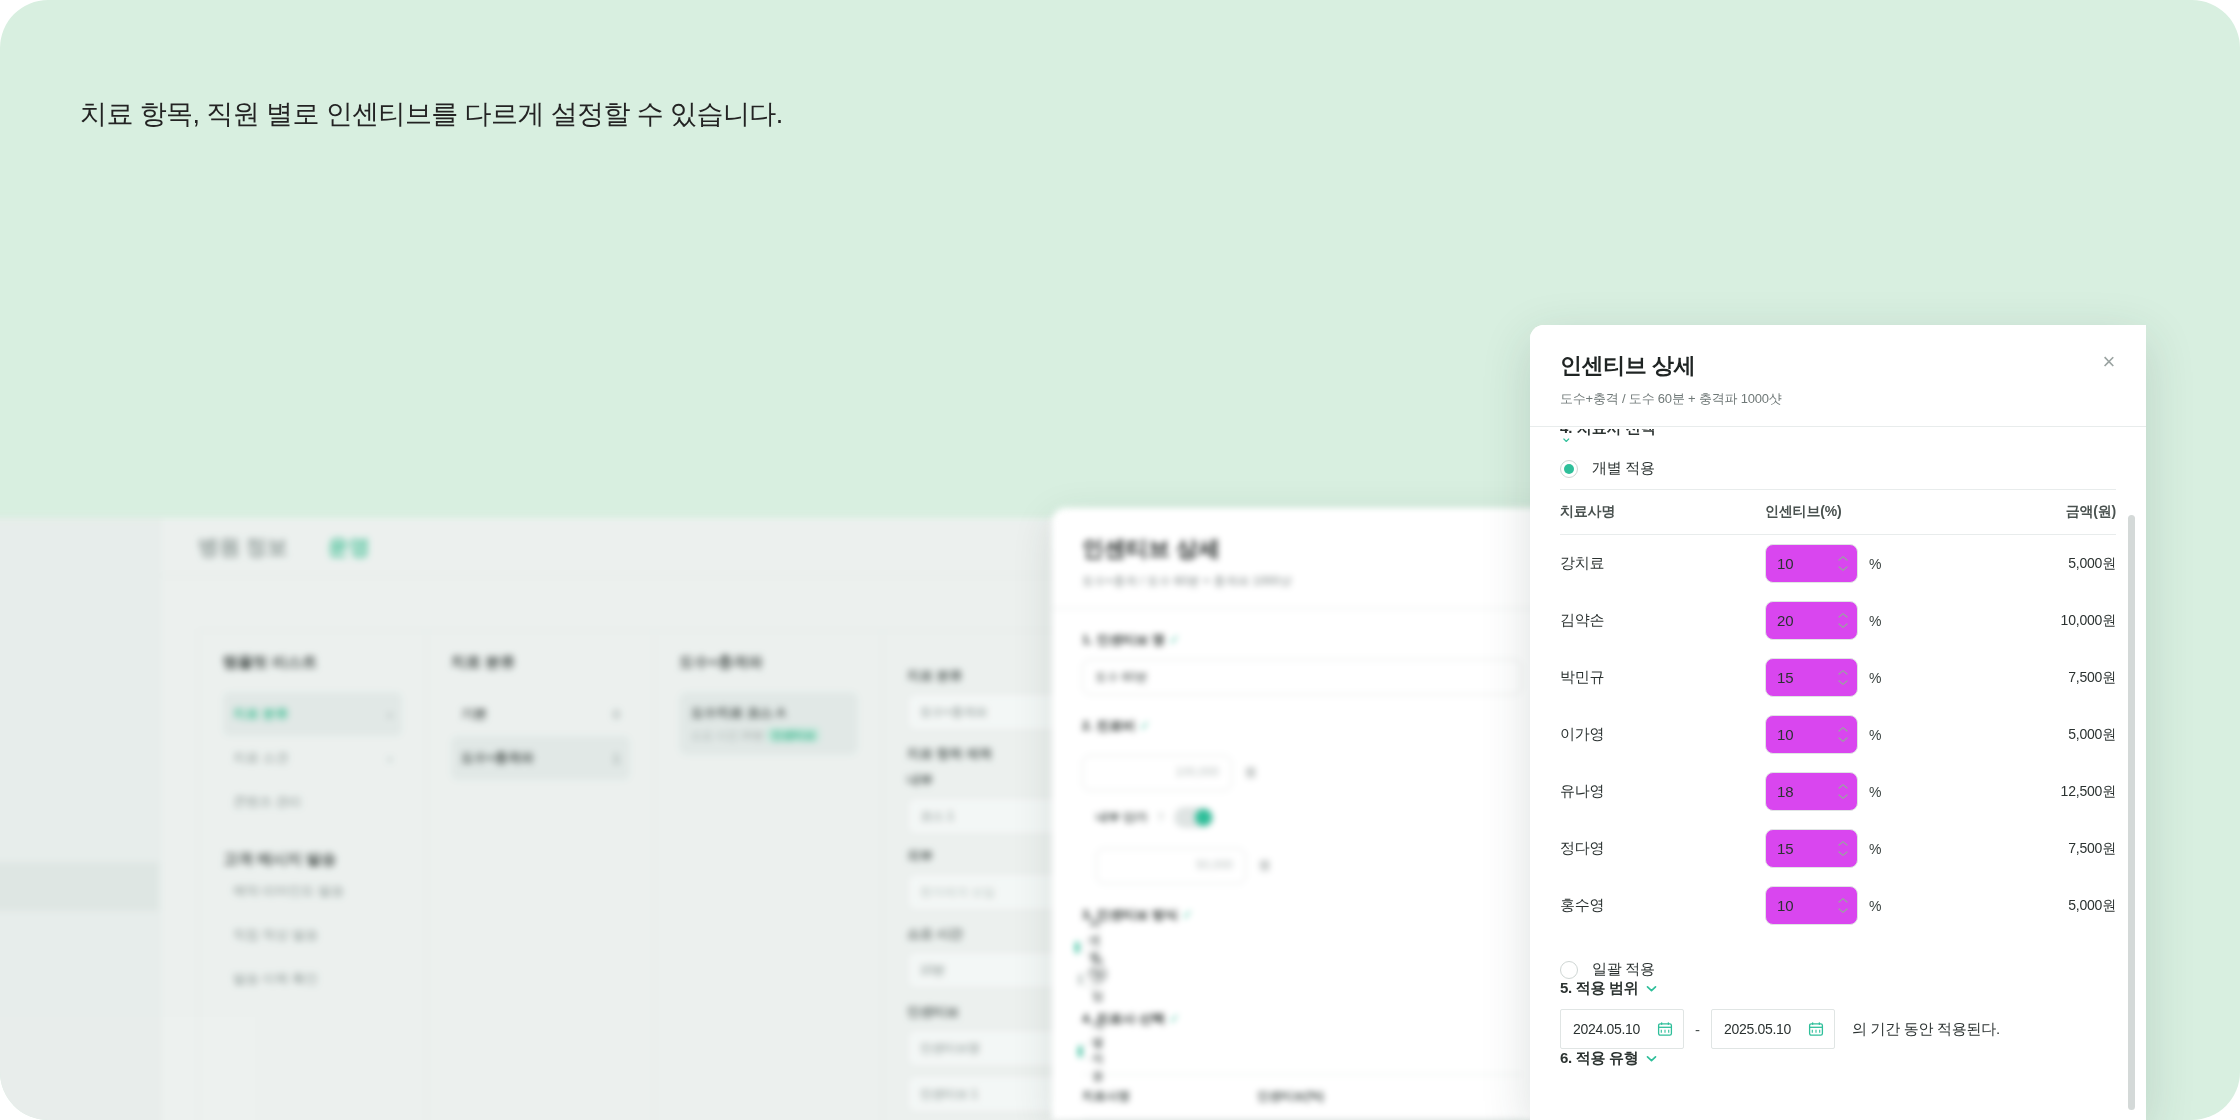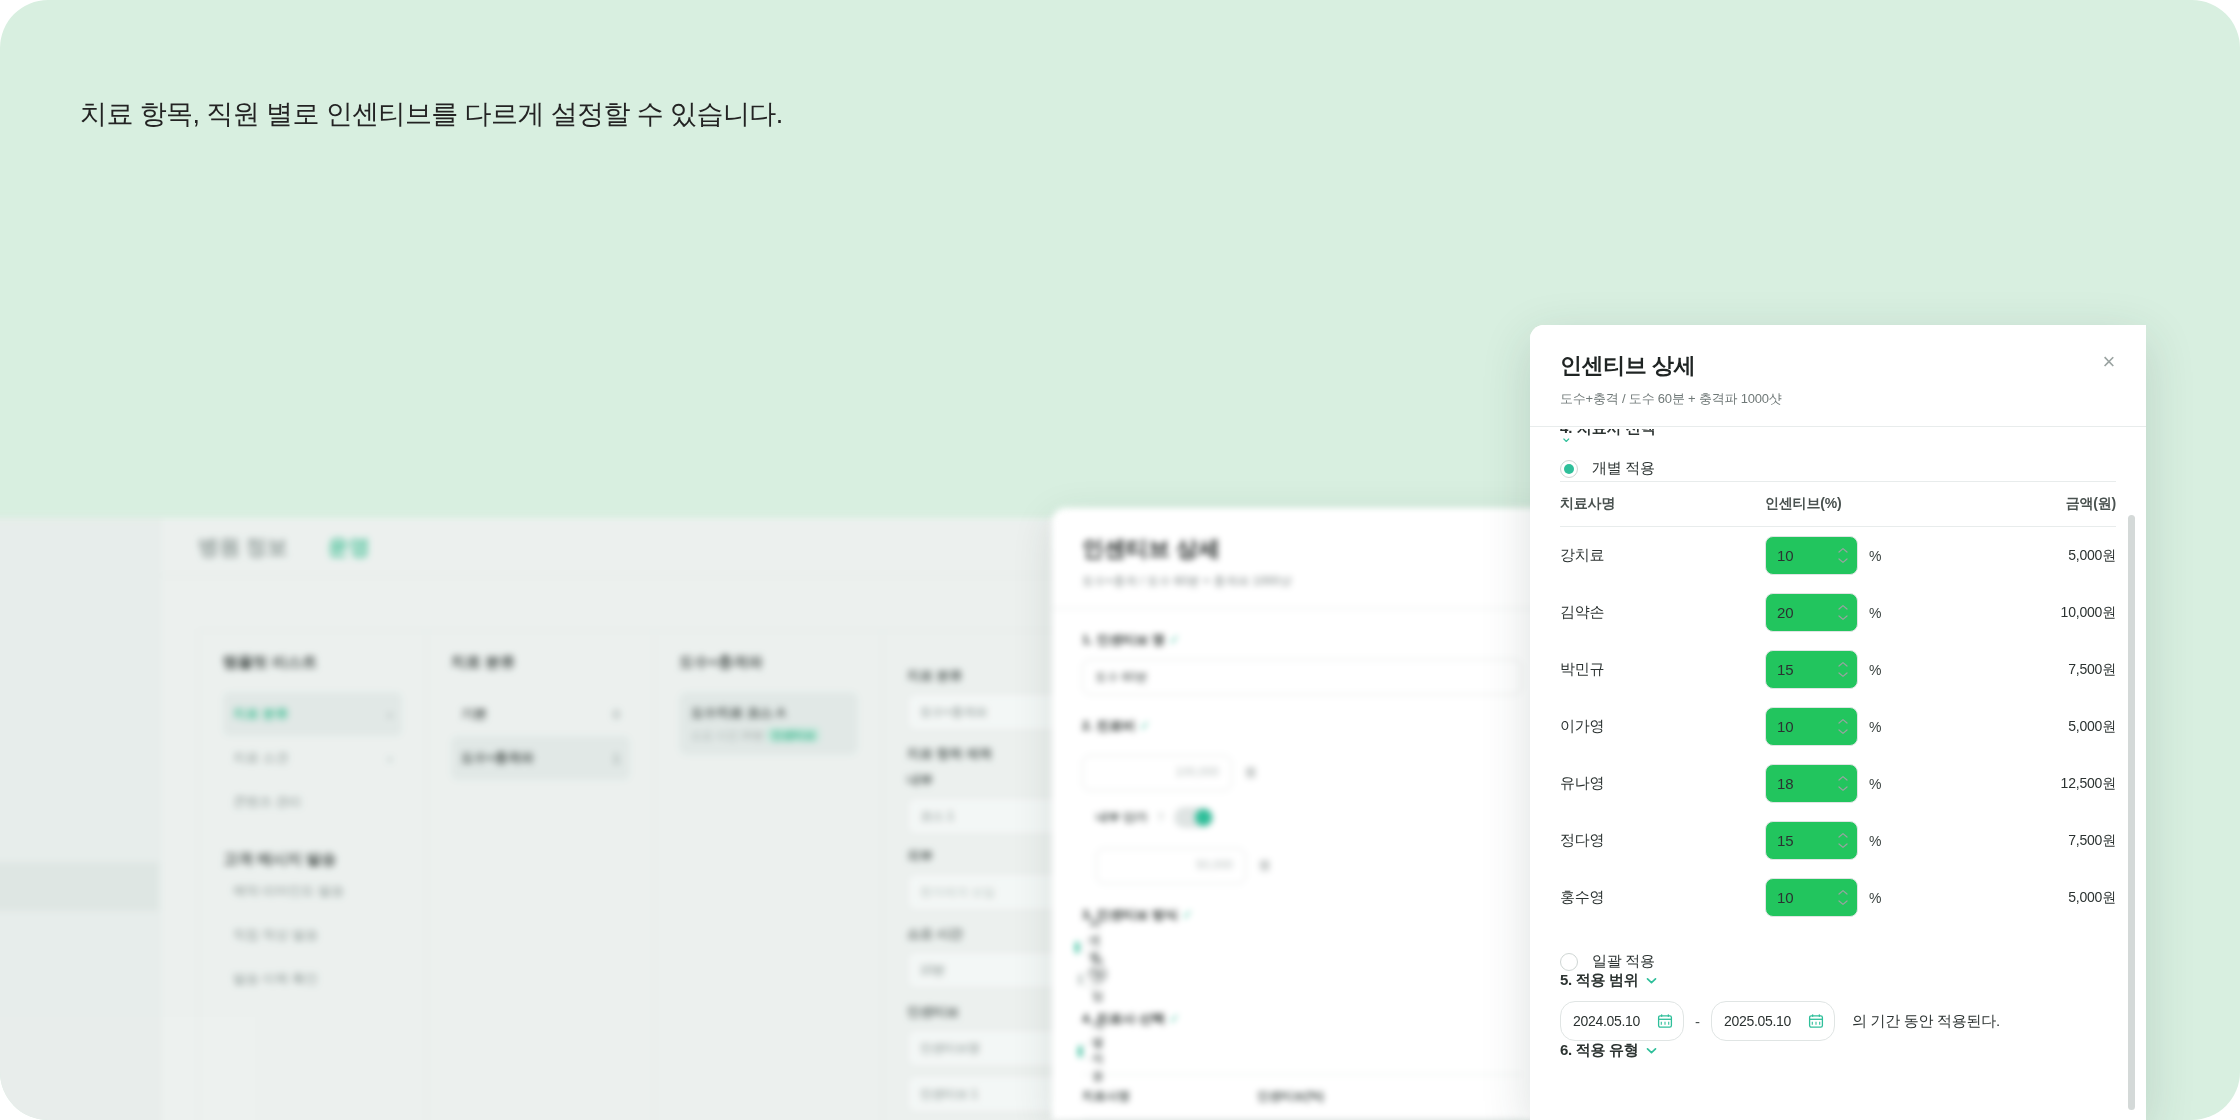--- a/index.html
+++ b/index.html
@@ -171,56 +171,56 @@
   .radio-row { display:flex; align-items:center; gap: 14px; margin-top: 14px; }
   .radio {
     width: 18px; height: 18px; border-radius: 50%;
     border: 1px solid #cfd6d4; background:#fff;
     display: flex; align-items:center; justify-content:center; flex:0 0 18px;
   }
   .radio.on { border-color:#cfd6d4; }
   .radio.on::after { content:""; width:10px;height:10px;border-radius:50%;background:#2fbf9a; }
   .radio-label { font-size: 15px; color: #2b3231; letter-spacing:-.3px;}
 
-  table.inc { width: 100%; border-collapse: collapse; margin-top: 3px; }
+  table.inc { width: 100%; border-collapse: collapse; margin-top: 11px; }
   table.inc th {
     text-align: left; font-size: 14px; font-weight: 700; color: #4a5250;
     padding: 13px 0; border-top: 1px solid #e8ecec; border-bottom: 1px solid #e8ecec;
     letter-spacing:-.2px;
   }
   table.inc th.c-name { width: 205px; }
   table.inc th.c-pct  { width: 232px; }
   table.inc th.c-amt  { text-align: right; }
   table.inc td {
     font-size: 15px; color: #2b3231; padding: 9px 0; letter-spacing:-.2px;
   }
   table.inc td.c-amt { text-align: right; font-size: 14px; color:#2b3231; }
 
   .stepper {
     width: 93px; height: 39px;
     border: 1px solid #e0e5e4; border-radius: 8px;
     display: flex; align-items: center;
-    padding: 0 8px 0 11px; background: #22c55e;
+    padding: 0 8px 0 11px; background: #d946ef;
   }
   .stepper .val { flex:1; font-size: 15px; color: #2b3231; }
   .stepper .arrows { display:flex; flex-direction:column; gap:3px; width:12px; }
   .stepper .arrows svg { width:12px; height:7px; display:block; }
   .pct-cell { display:flex; align-items:center; gap: 11px; }
   .pct-sign { font-size: 14px; color:#3a4240; }
 
   .sec-label {
     font-size: 15px; font-weight: 700; color: #2c3331;
     display:flex; align-items:center; gap:7px; letter-spacing:-.3px;
   }
   .sec-label .chev { color:#2fbf9a; }
   .sec-label .chev svg { width:13px;height:13px;display:block;}
 
   .daterow { display:flex; align-items:center; gap: 11px; margin-top: 11px; }
   .datefield {
-    width: 124px; height: 40px; border: 1px solid #e0e5e4; border-radius: 15px;
+    width: 124px; height: 40px; border: 1px solid #e0e5e4; border-radius: 2px;
     display:flex;align-items:center;justify-content:space-between;
     padding: 0 10px 0 12px; background:#fff;
   }
   .datefield .dv { font-size: 14px; color:#2b3231; letter-spacing:-.3px;}
   .datefield .cal svg { width: 16px; height: 16px; display:block; color:#2fbf9a;}
   .dash { color:#4a5250; font-size:15px; }
   .after-text { font-size: 15px; color:#2b3231; margin-left:6px; letter-spacing:-.3px;}
 
   
   .scrollbar {

